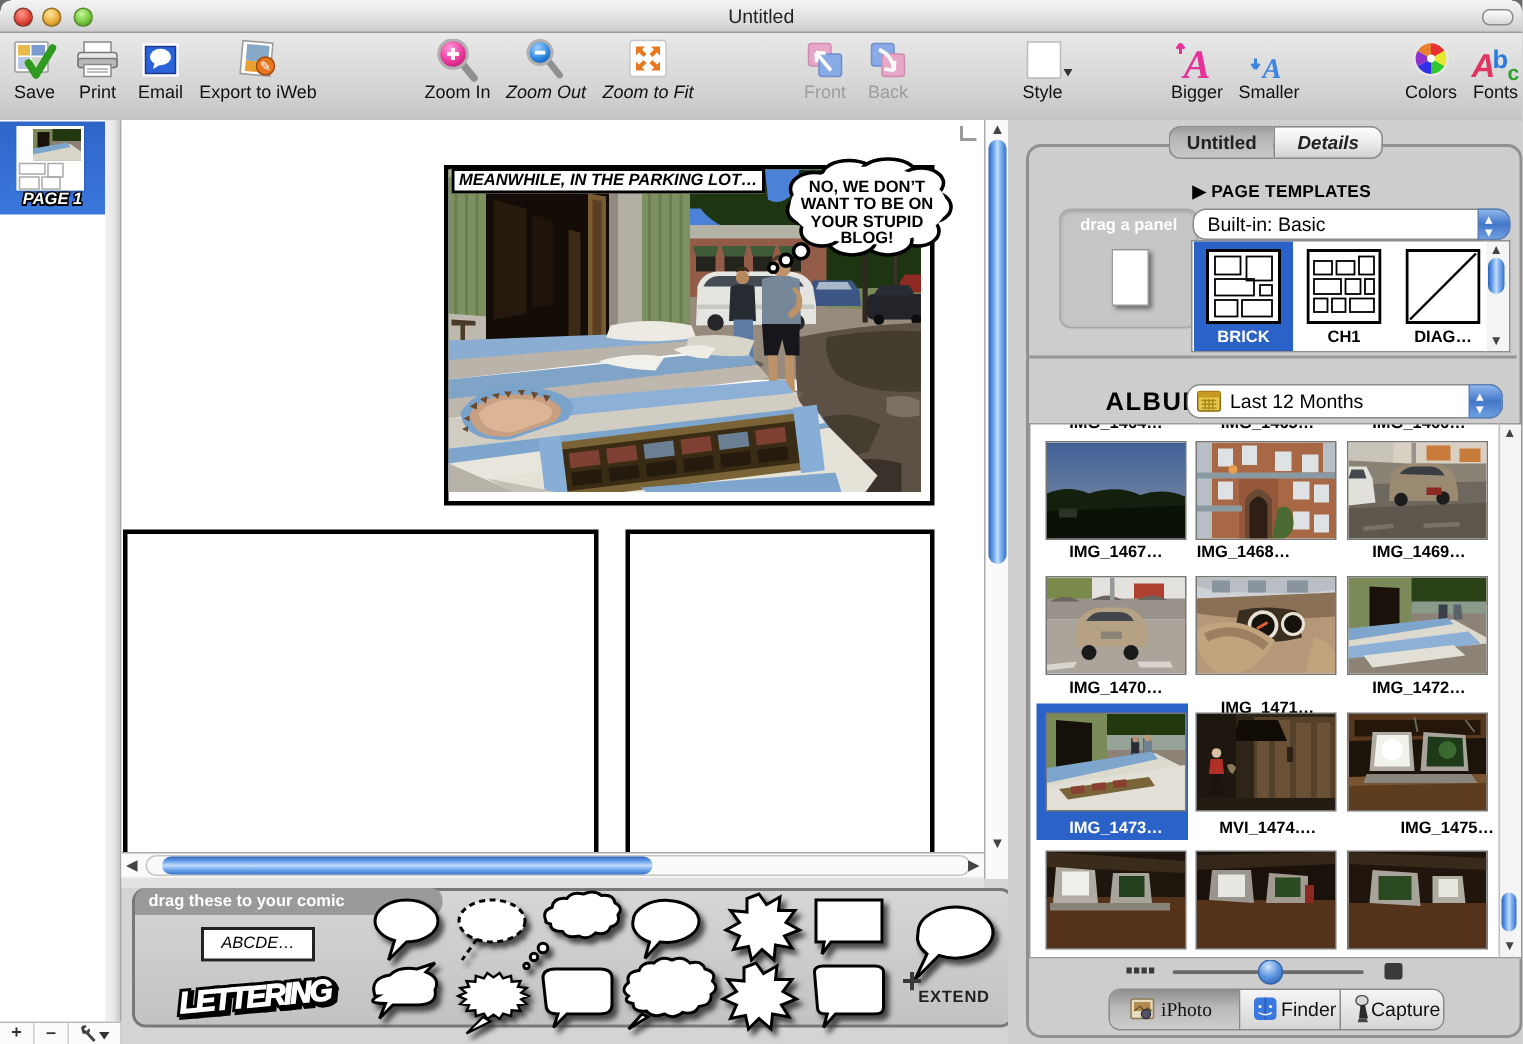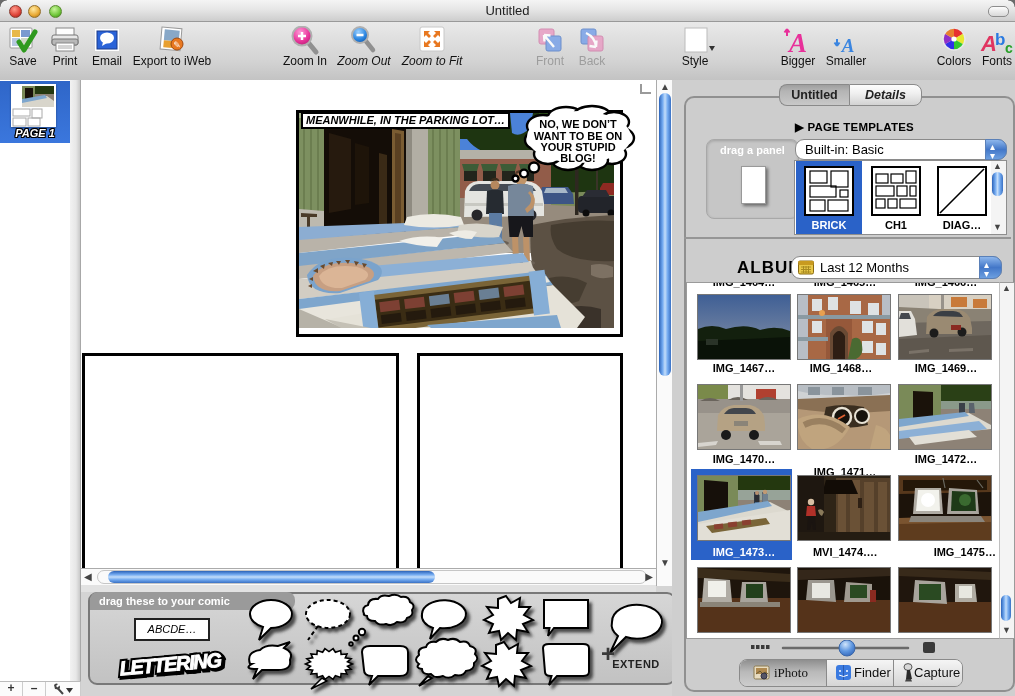--- a/index.html
+++ b/index.html
@@ -638,21 +638,21 @@
     <path d="M34 21 q4 -5 10 -5 l10 0 q7 0 10 6 Z" fill="#3a3e44"></path>
     <circle cx="35" cy="38" r="4.5" fill="#1c1c1c"></circle>
       <circle cx="63" cy="37" r="4.5" fill="#1c1c1c"></circle>
     <rect x="52" y="30" width="10" height="5" fill="#8a2a22"></rect>
     <path d="M0 16 l12 0 l4 8 l2 16 l-18 2 Z" fill="#e2e0da"></path>
     <path d="M2 18 l8 0 l2 6 l-12 0 Z" fill="#44484e"></path>
     <rect x="42" y="0" width="3" height="14" fill="#98928a"></rect>
     <path d="M10 56 l20 -2 l0 3 l-20 2 Z M50 54 l24 -1 l0 3 l-24 1 Z" fill="#7a7268"></path>
   </svg>
   <div class="plabel" style="left:7px;top:79px;">IMG_1467…</div>
-  <div class="plabel" style="left:104px;top:79px;">IMG_1468…</div>
+  <div class="plabel" style="left:92px;top:79px;">IMG_1468…</div>
   <div class="plabel" style="left:209px;top:79px;">IMG_1469…</div>
 
   <svg class="ph" style="left:10px;top:101px;" width="92" height="64" viewBox="0 0 92 64">
     <rect width="92" height="64" fill="#e4e2de"></rect>
     <path d="M0 0 l30 0 l0 14 l-30 2 Z" fill="#7a8a4a"></path>
     <path d="M58 4 l20 0 l0 12 l-20 0 Z" fill="#b04030"></path>
     <rect x="0" y="14" width="92" height="14" fill="#98928a"></rect>
     <path d="M2 16 q10 -6 20 0 Z M30 15 q10 -6 20 0 Z M60 15 q10 -6 20 0 Z" fill="#6a645c"></path>
     <rect x="0" y="28" width="92" height="36" fill="#aaa49a"></rect>
     <path d="M20 30 q5 -9 16 -10 l16 0 q10 2 14 11 l1 9 l0 6 l-48 0 Z" fill="#b5a284"></path>

